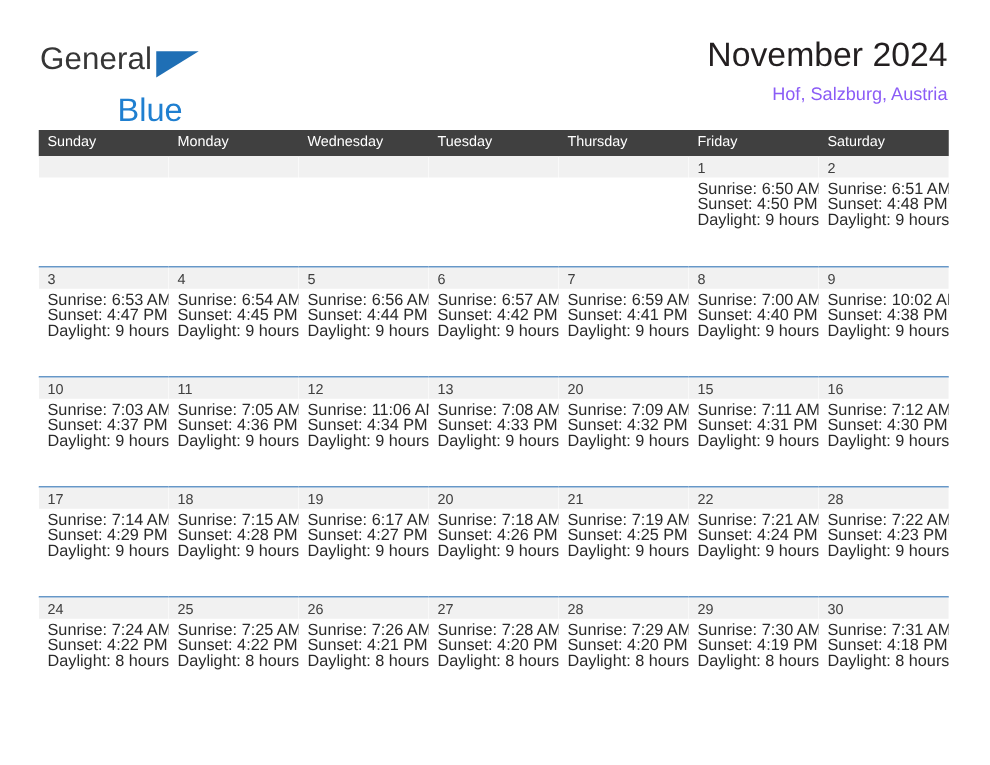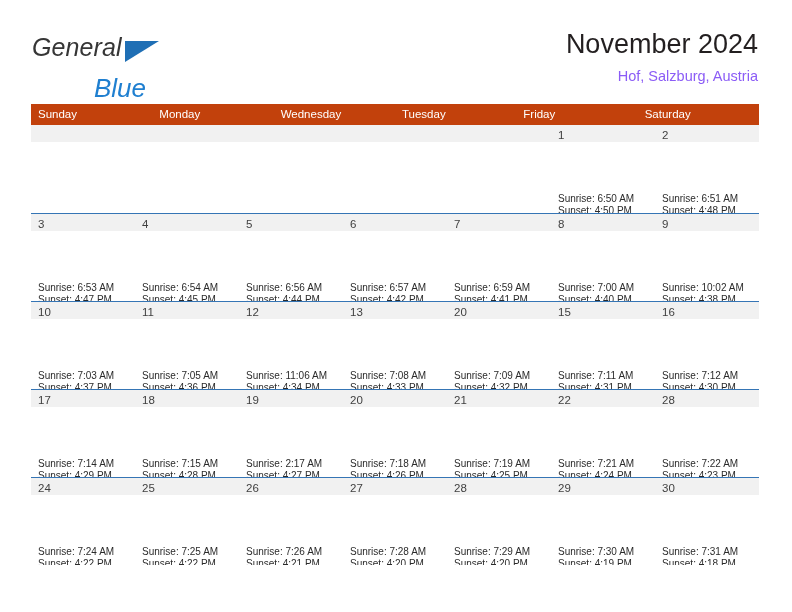--- a/index.html
+++ b/index.html
@@ -28,21 +28,20 @@
     top: 0;
     width: 792px;
     height: 100px;
   }
   .brand {
     position: absolute;
     left: 32px;
     top: 33px;
     width: 220px;
     height: 56px;
-    font-style: italic;
   }
   .brand-general {
     position: absolute;
     left: 0;
     top: 0;
     font-size: 25px;
     letter-spacing: 0.1px;
     color: #363636;
     font-family: "Liberation Sans", sans-serif;
   }
@@ -89,21 +88,21 @@
   
   .calendar {
     position: absolute;
     left: 31px;
     top: 104px;
     width: 728px;
   }
   .weekday-row {
     display: flex;
     width: 100%;
-    background: #c2410c;
+    background: #404040;
     height: 21px;
   }
   .weekday {
     flex: 1 1 0;
     box-sizing: border-box;
     color: #ffffff;
     font-size: 11.5px;
     line-height: 21px;
     padding-left: 7px;
     white-space: nowrap;
@@ -134,24 +133,23 @@
     padding-left: 7px;
     box-sizing: border-box;
   }
   .daynum {
     font-size: 11.5px;
     line-height: 17px;
     color: #3f3f3f;
   }
   .day-info {
     padding: 3px 6px 0 7px;
-    font-size: 10px;
+    font-size: 13px;
     line-height: 12.4px;
     color: #2b2b2b;
-    margin-top: 48px;
   }
   .day-info div {
     white-space: nowrap;
   }
   .info-wrap {
     white-space: normal;
   }
 </style>
 </head>
 <body>
@@ -172,20 +170,21 @@
     </div>
 
   </div>
 
   <div class="calendar">
     <div class="weekday-row" id="weekday-row">
         <div class="weekday">Sunday</div>
         <div class="weekday">Monday</div>
         <div class="weekday">Wednesday</div>
         <div class="weekday">Tuesday</div>
+        <div class="weekday">Thursday</div>
         <div class="weekday">Friday</div>
         <div class="weekday">Saturday</div>
       </div>
     <div id="weeks-container">
         <div class="week">
           <div class="day-cell empty">
             <div class="daynum-strip"><span class="daynum"></span></div>
           </div>
           <div class="day-cell empty">
             <div class="daynum-strip"><span class="daynum"></span></div>
@@ -345,21 +344,21 @@
             <div class="daynum-strip"><span class="daynum">18</span></div>
             <div class="day-info">
               <div>Sunrise: 7:15 AM</div>
               <div>Sunset: 4:28 PM</div>
               <div class="info-wrap">Daylight: 9 hours and 12 minutes.</div>
             </div>
           </div>
           <div class="day-cell">
             <div class="daynum-strip"><span class="daynum">19</span></div>
             <div class="day-info">
-              <div>Sunrise: 2:17 AM</div>
+              <div>Sunrise: 6:17 AM</div>
               <div>Sunset: 4:27 PM</div>
               <div class="info-wrap">Daylight: 9 hours and 10 minutes.</div>
             </div>
           </div>
           <div class="day-cell">
             <div class="daynum-strip"><span class="daynum">20</span></div>
             <div class="day-info">
               <div>Sunrise: 7:18 AM</div>
               <div>Sunset: 4:26 PM</div>
               <div class="info-wrap">Daylight: 9 hours and 7 minutes.</div>

